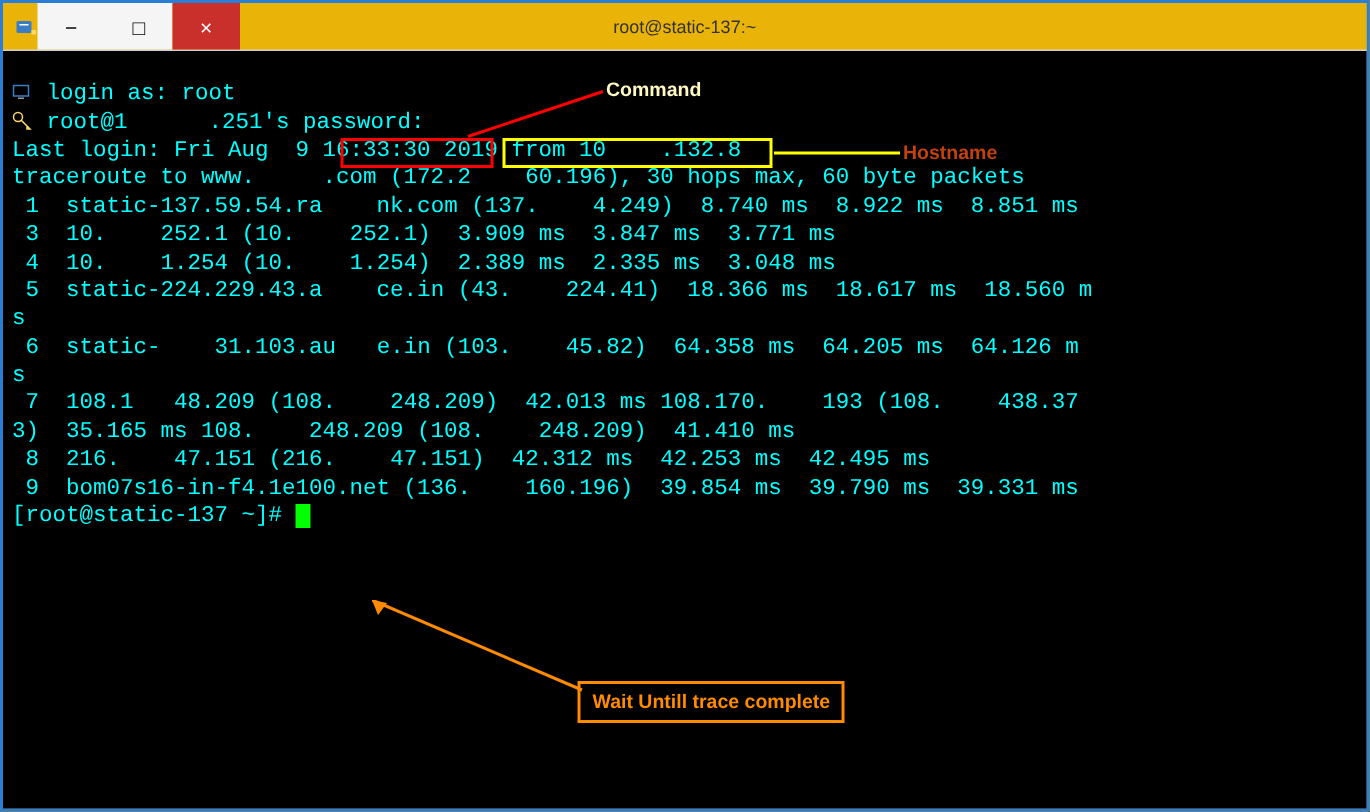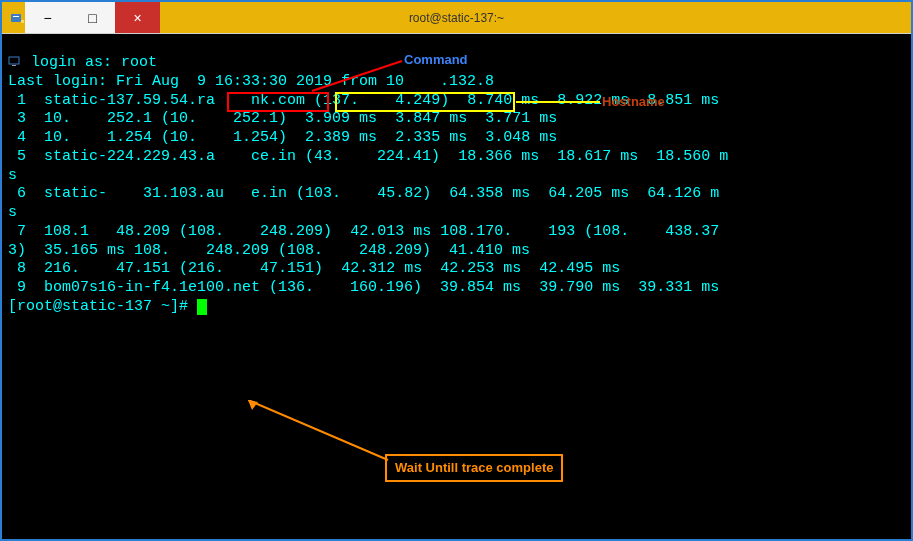--- a/index.html
+++ b/index.html
@@ -47,24 +47,29 @@
     </div>
   </div>
 
   <div class="terminal">
 
     <div class="line"><span class="sys-icon"><svg viewBox="0 0 14 14">
             <rect x="1" y="2" width="10" height="7" fill="none" stroke="#3b7dc4" stroke-width="1"></rect>
             <rect x="4" y="10" width="4" height="1" fill="#999"></rect>
           </svg></span> <span class="cyan">login as: root</span></div>
 
+    <div class="line"><span class="sys-icon"><svg viewBox="0 0 14 14">
+            <circle cx="4" cy="4" r="3" fill="none" stroke="#ffd966" stroke-width="1"></circle>
+            <path d="M6 6 L12 12 L10 12 L10 10" stroke="#ffd966" stroke-width="1" fill="none"></path>
+          </svg></span> <span class="cyan"><span>root@1</span><span class="redact">      </span><span>.251's password:</span></span></div>
 
     <div class="line cyan"><span>Last login: Fri Aug  9 16:33:30 2019 from 10</span><span class="redact">    </span><span>.132.8</span></div>
 
 
+    <div class="line cyan"><span>traceroute to www.</span><span class="redact">     </span><span>.com (172.2</span><span class="redact">    </span><span>60.196), 30 hops max, 60 byte packets</span></div>
 
     <div class="line cyan"><span> 1</span>  <span>static-137.59.54.ra</span><span class="redact">    </span><span>nk.com (137.</span><span class="redact">    </span><span>4.249)</span><span>  8.740 ms  8.922 ms  8.851 ms</span></div>
 
 
     <div class="line cyan"><span> 3</span>  <span>10.</span><span class="redact">    </span><span>252.1 (10.</span><span class="redact">    </span><span>252.1)</span><span>  3.909 ms  3.847 ms  3.771 ms</span></div>
 
     <div class="line cyan"><span> 4</span>  <span>10.</span><span class="redact">    </span><span>1.254 (10.</span><span class="redact">    </span><span>1.254)</span><span>  2.389 ms  2.335 ms  3.048 ms</span></div>
 
     <div class="line cyan"><span> 5</span>  <span>static-224.229.43.a</span><span class="redact">    </span><span>ce.in (43.</span><span class="redact">    </span><span>224.41)</span><span>  18.366 ms  18.617 ms  18.560 m</span></div>
     <div class="line cyan"><span>s</span></div>
@@ -80,21 +85,21 @@
     <div class="line cyan"><span> 9</span>  <span>bom07s16-in-f4.1e100.net (136.</span><span class="redact">    </span><span>160.196)</span><span>  39.854 ms  39.790 ms  39.331 ms</span></div>
 
     <div class="line cyan"><span>[root@static-137 ~]#</span> <span class="cursor"></span></div>
 
     <div class="annot box-red" style="top:58px; left:225px; width:102px; height:20px;"></div>
     <div class="annot box-yellow" style="top:58px; left:333px; width:180px; height:20px;"></div>
 
     <svg class="annot" style="top:22px; left:300px; width:120px; height:40px;">
       <line x1="100" y1="5" x2="10" y2="35" stroke="#ff0000" stroke-width="2"></line>
     </svg>
-    <div class="annot annot-label" style="top:18px; left:402px; color:#3b82f6;text-align:right;">Command</div>
+    <div class="annot annot-label" style="top:18px; left:402px; color:#fef9c3;text-align:right;">Command</div>
 
     <svg class="annot" style="top:66px; left:514px; width:84px; height:4px;">
       <line x1="0" y1="2" x2="84" y2="2" stroke="#ffff00" stroke-width="2"></line>
     </svg>
     <div class="annot annot-label" style="top:60px; left:600px; color:#c2410c;">Hostname</div>
 
     <svg class="annot" style="top:366px; left:246px; width:160px; height:70px;">
       <line x1="0" y1="0" x2="140" y2="60" stroke="#ff8c00" stroke-width="2"></line>
       <polygon points="0,0 10,2 4,10" fill="#ff8c00"></polygon>
     </svg>

